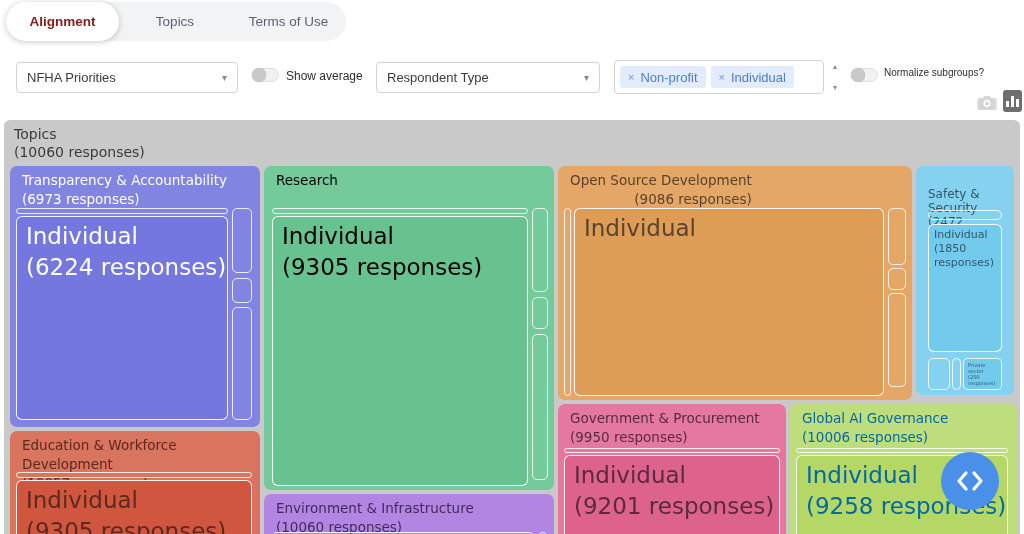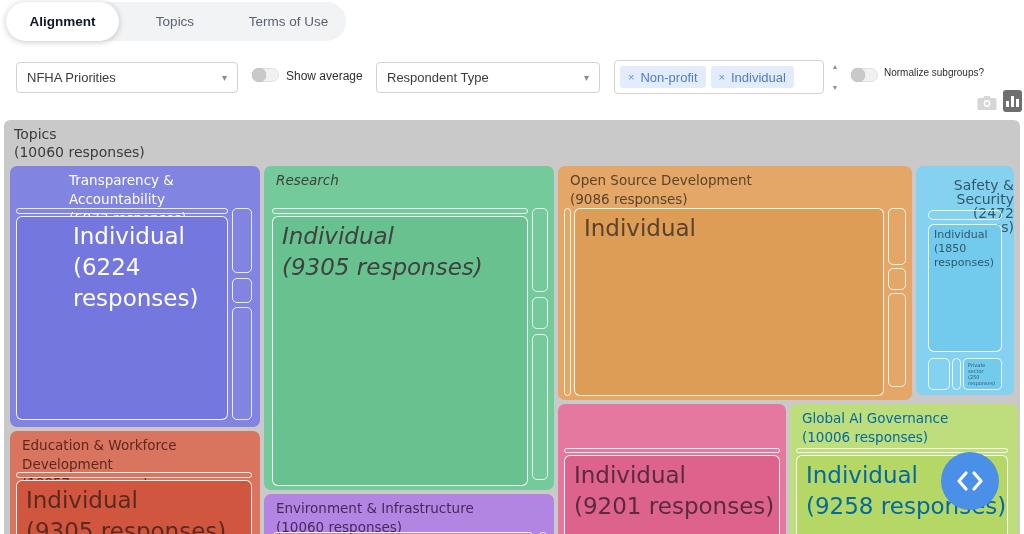--- a/index.html
+++ b/index.html
@@ -5,21 +5,21 @@
   * { margin:0; padding:0; box-sizing:border-box; }
   html,body { width:1024px; height:534px; overflow:hidden; background:#ffffff;
               font-family:"Liberation Sans", sans-serif; }
 
   
   .tabbar { position:absolute; left:6px; top:2px; width:340px; height:39px;
             background:#f2f3f5; border-radius:20px; display:flex; align-items:center; }
   .tab { flex:0 0 auto; height:100%; display:flex; align-items:center; justify-content:center;
          font-size:13.5px; color:#5a6270; cursor:pointer; }
   .tab.active { background:#ffffff; border-radius:20px; box-shadow:0 1px 6px rgba(0,0,0,0.22);
-                color:#0f172a; font-weight:bold; }
+                color:#7f1d1d; font-weight:bold; }
   .tab.t0 { width:113px; } .tab.t1 { width:112px; } .tab.t2 { width:115px; }
 
   
   .select { position:absolute; top:62px; height:31px; border:1px solid #d2d2d2; border-radius:4px;
             background:#fff; display:flex; align-items:center; padding:0 10px; font-size:13px; color:#3c3c3c; }
   .select .caret { margin-left:auto; color:#8a8a8a; font-size:10px; }
   .toggle { position:absolute; width:27px; height:14px; border-radius:8px; background:#f1f1f1;
             border:1px solid #e0e0e0; }
   .toggle .knob { position:absolute; left:-1px; top:-1px; width:14px; height:14px; border-radius:50%;
                   background:#c9c9c9; box-shadow:0 0 1px rgba(0,0,0,0.3); }
@@ -45,30 +45,30 @@
   .treemap { position:absolute; left:4px; top:120px; width:1016px; height:414px;
              background:#c9c9c9; border-radius:6px 6px 0 0; overflow:hidden;
              font-family:"DejaVu Sans", sans-serif; }
   .rootlabel { position:absolute; left:10px; top:5px; font-size:14px; line-height:18px; color:#3b3b3b; }
   .group { position:absolute; border-radius:7px; overflow:hidden; cursor:pointer; }
   .ghead { position:absolute; left:12px; top:5px; font-size:13.5px; line-height:19px; }
   .child { position:absolute; border:1.5px solid rgba(255,255,255,0.92); border-radius:6px; }
   .biglabel { position:absolute; left:9px; top:4px; font-size:23px; line-height:31px; }
   .sub { position:absolute; border:1px solid rgba(255,255,255,0.85); border-radius:5px; }
   
-  .g0 .ghead, .g0 .biglabel { color:#ffffff;margin-left:47px; }
-  .g1 .ghead, .g1 .biglabel { color:#404040;font-style:italic; }
+  .g0 .ghead, .g0 .biglabel { color:#ffffff; }
+  .g1 .ghead, .g1 .biglabel { color:#000000; }
   .g2 .ghead, .g2 .biglabel { color:#59432b; }
   .g3 .ghead, .g3 .biglabel { color:#2f586c; }
   .g4 .ghead, .g4 .biglabel { color:#5c291e; }
   .g5 .ghead { color:#44295c; }
   .g6 .ghead, .g6 .biglabel { color:#5b2a3f; }
   .g7 .ghead, .g7 .biglabel { color:#0369a1; }
   
-  .g3 .ghead { font-size:14px; line-height:14px; left:12px; top:12px;text-align:right; }
+  .g3 .ghead { font-size:12px; line-height:14px; left:12px; top:21px; }
   .g3 .biglabel { font-size:11px; line-height:14px; left:5px; top:3px; }
   .tinylabel { position:absolute; left:4px; top:3px; font-size:5px; line-height:6px; color:#2f586c; }
 
   
   .fab { position:absolute; left:941px; top:452px; width:58px; height:58px; border-radius:50%;
          background:#4a8fe8; display:flex; align-items:center; justify-content:center;
          cursor:pointer; z-index:50; }
 </style>
 </head>
 <body>
@@ -159,21 +159,21 @@
       <div class="biglabel">
         <div>Individual</div>
         <div>(9305 responses)</div>
       </div>
     </div>
     <div class="sub" style="left:268px; top:42px; width:16px; height:84px;"></div>
     <div class="sub" style="left:268px; top:131px; width:16px; height:32px;"></div>
     <div class="sub" style="left:268px; top:168px; width:16px; height:146px;"></div>
   </div>
 
-  <div class="group g2" style="left: 554px; top: 46px; width: 354px; height: 234px; background-color: rgb(228, 167, 104);">
+  <div class="group g2" style="left: 554px; top: 46px; width: 354px; height: 234px; background-color: rgb(228, 167, 104); text-align: right;">
     <div class="ghead">
       <div>Open Source Development</div>
       <div>(9086 responses)</div>
     </div>
     <div class="sub" style="left:6px; top:42px; width:7px; height:188px;"></div>
     <div class="child" style="left: 16px; top: 42px; width: 310px; height: 188px; background-color: rgb(221, 157, 87);">
       <div class="biglabel">
         <div>Individual</div>
       </div>
     </div>
@@ -221,20 +221,24 @@
   <div class="group g5" style="left: 260px; top: 374px; width: 290px; height: 200px; background-color: rgb(178, 133, 226);">
     <div class="ghead">
       <div>Environment &amp; Infrastructure</div>
       <div>(10060 responses)</div>
     </div>
     <div class="sub" style="left:8px; top:38px; width:262px; height:20px;"></div>
     <div class="sub" style="left:274px; top:38px; width:10px; height:20px;"></div>
   </div>
 
   <div class="group g6" style="left: 554px; top: 284px; width: 228px; height: 200px; background-color: rgb(229, 120, 159);">
+    <div class="ghead">
+      <div>Government &amp; Procurement</div>
+      <div>(9950 responses)</div>
+    </div>
     <div class="sub" style="left:6px; top:44px; width:216px; height:5px;"></div>
     <div class="child" style="left: 6px; top: 51px; width: 216px; height: 145px; background-color: rgb(221, 98, 140);">
       <div class="biglabel">
         <div>Individual</div>
         <div>(9201 responses)</div>
       </div>
     </div>
   </div>
 
   <div class="group g7" style="left: 786px; top: 284px; width: 228px; height: 200px; background-color: rgb(190, 221, 124);">

